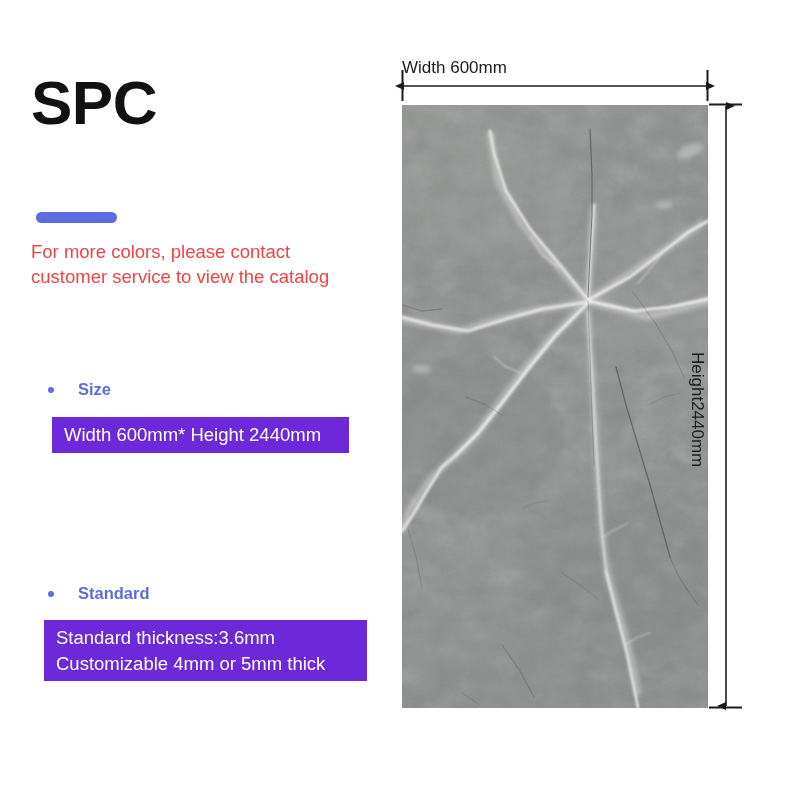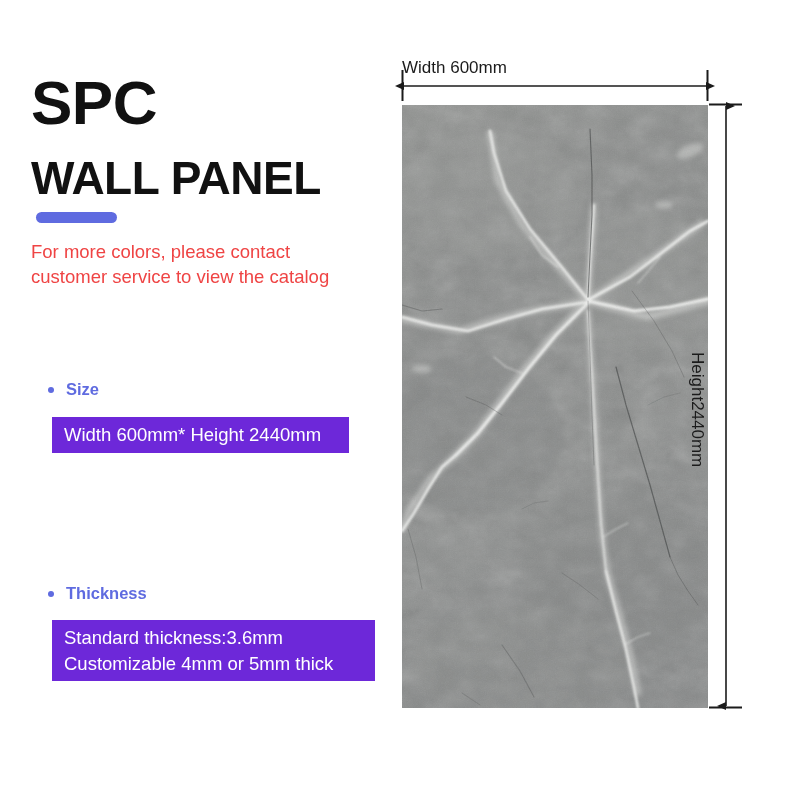--- a/index.html
+++ b/index.html
@@ -78,21 +78,21 @@
 
   
   .spec-label {
     position: absolute;
     font-size: 16.5px;
     font-weight: bold;
     color: #5f6be0;
     white-space: nowrap;
     display: flex;
     align-items: center;
-    gap: 12px;
+    gap: 24px;
   }
   .spec-label .dot {
     width: 6px;
     height: 6px;
     border-radius: 50%;
     background: #5f6be0;
     display: inline-block;
     flex: 0 0 auto;
   }
 
@@ -107,21 +107,21 @@
     font-size: 18.5px;
     line-height: 1.36;
     padding: 0 12px;
     box-sizing: border-box;
   }
 
   #label-size   { left: 48px; top: 380px; }
   #chip-size    { left: 52px; top: 417px; width: 297px; height: 36px; }
 
   #label-thick  { left: 48px; top: 584px; }
-  #chip-thick   { left: 52px; top: 620px; width: 323px; height: 61px; }
+  #chip-thick   { left: 44px; top: 620px; width: 323px; height: 61px; }
 
   
   .panel-wrap {
     position: absolute;
     left: 402px;
     top: 105px;
     width: 306px;
     height: 603px;
     overflow: hidden;
     background: #8d8f8e;
@@ -161,36 +161,35 @@
 </style>
 </head>
 <body>
 
 <div id="canvas">
 
   <div class="left-col">
 
     <div class="title-main">SPC</div>
 
-    <div class="title-sub">WALL PANEL</div>
 
     <div class="accent-bar"></div>
 
     <div class="subtitle">For more colors, please contact
 customer service to view the catalog</div>
 
     <div class="spec-label" id="label-size">
       <span class="dot"></span>
       <span>Size</span>
     </div>
     <div class="spec-chip" id="chip-size">Width 600mm* Height 2440mm</div>
 
     <div class="spec-label" id="label-thick">
       <span class="dot"></span>
-      <span>Thickness</span>
+      <span>Standard</span>
     </div>
     <div class="spec-chip" id="chip-thick">Standard thickness:3.6mm
 Customizable 4mm or 5mm thick</div>
   </div>
 
   <div class="panel-wrap">
     <svg class="panel-svg" viewBox="0 0 306 603" preserveAspectRatio="none">
       <defs>
 
         <filter id="mottle" x="0" y="0" width="100%" height="100%">

